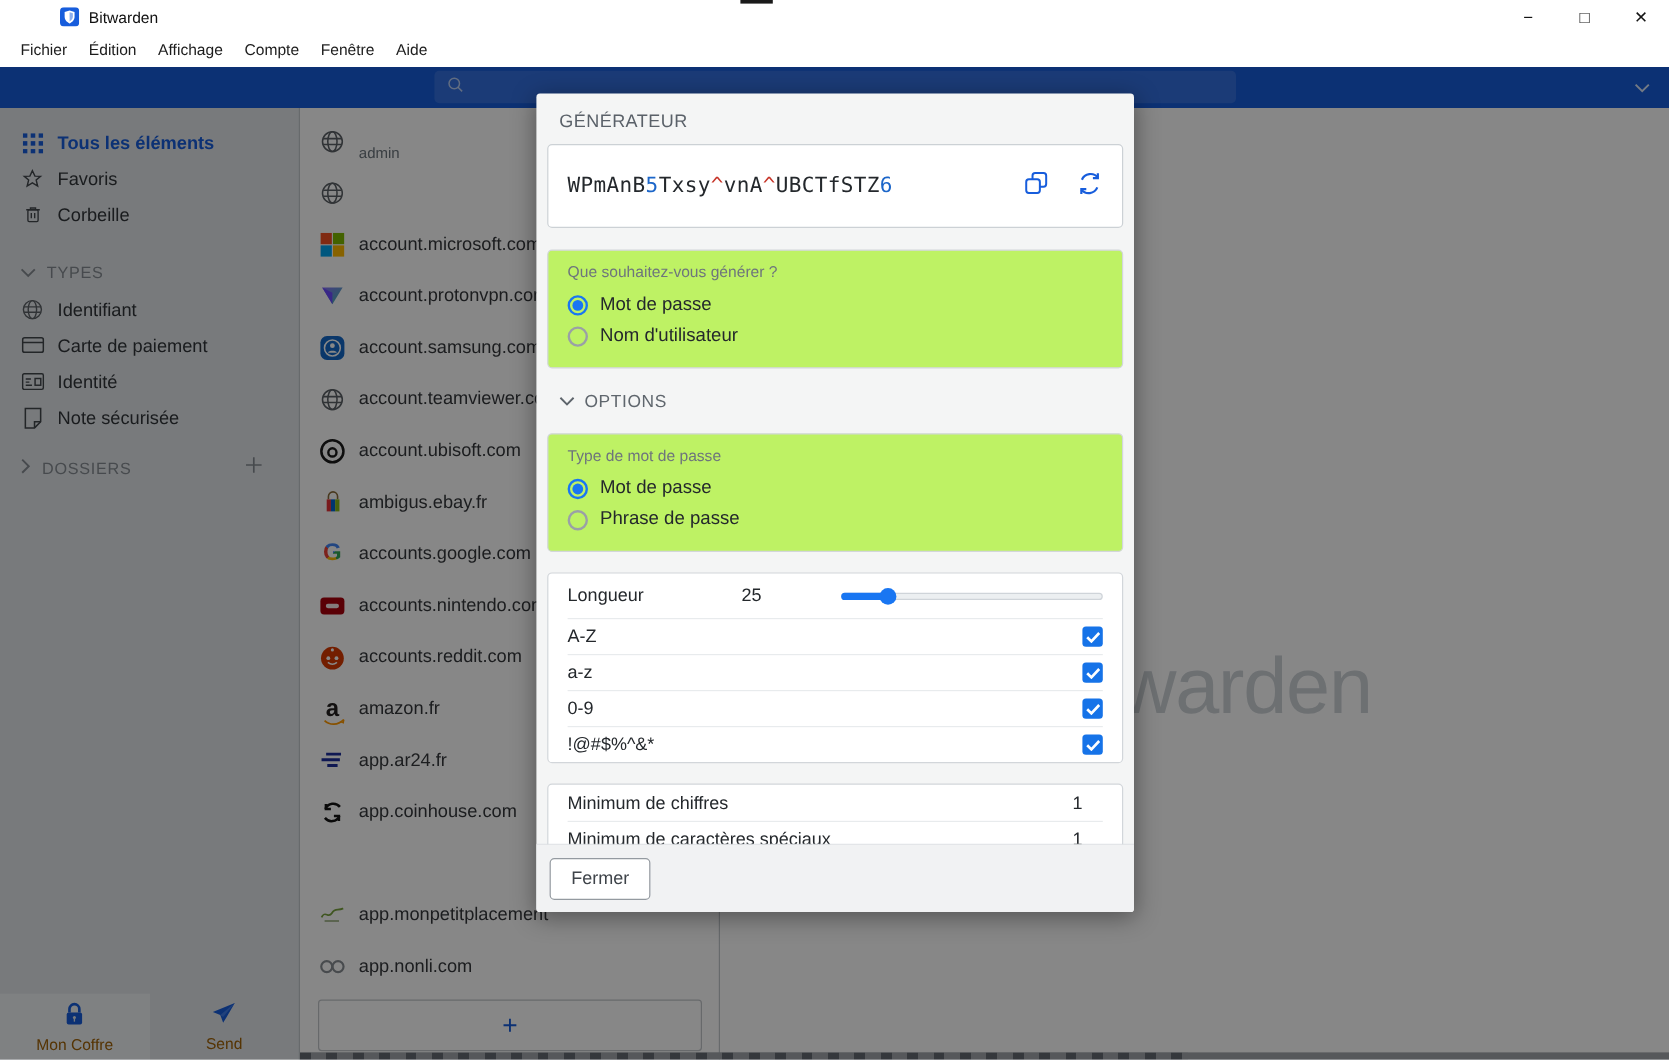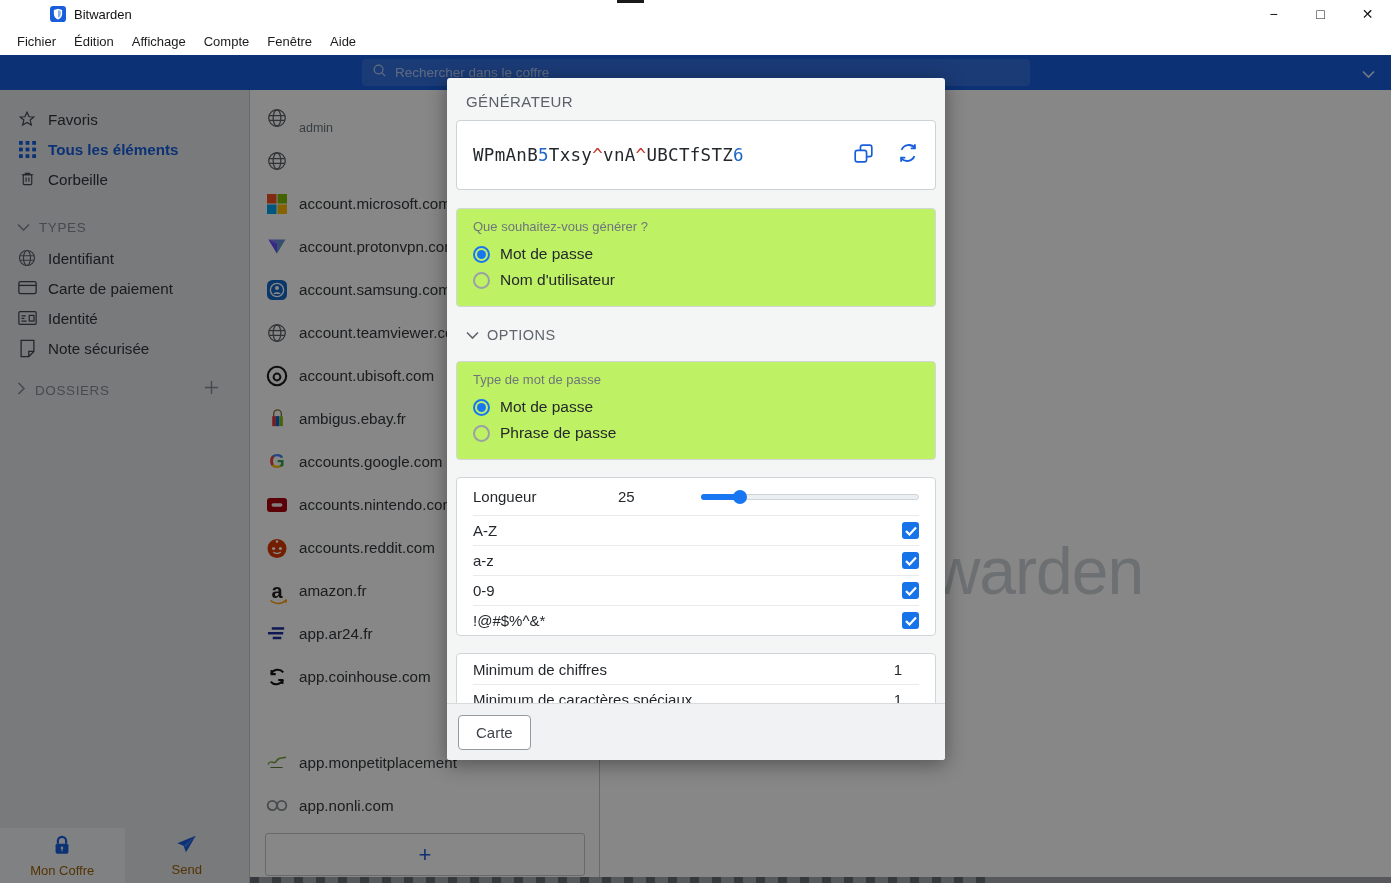--- a/index.html
+++ b/index.html
@@ -136,53 +136,52 @@
     <div class="menu-item">Aide</div>
   </div>
 
 <div class="app">
   <div class="topbar">
     <div class="search-box">
       <span id="search-icon"><svg width="15" height="15" viewBox="0 0 24 24" fill="none" stroke="rgba(255,255,255,.65)" stroke-width="2">
             <circle cx="10.5" cy="10.5" r="7"></circle>
             <path d="M15.8 15.8L21 21"></path>
           </svg></span>
-      <input readonly="" placeholder="Rechercher dans le coffre" style="">
     </div>
     <span class="topbar-chevron" id="topbar-chevron"><svg width="13" height="9" viewBox="0 0 13 9" fill="none" stroke="rgba(255,255,255,.85)" stroke-width="1.6">
           <path d="M1 1.5l5.5 5.5L12 1.5"></path>
         </svg></span>
   </div>
 
   <div class="body">
     <div class="sidebar">
       <div class="side-list" id="sidebar-filters">
-          <div class="side-item">
-            <span class="ic">
-              <svg width="18" height="18" viewBox="0 0 24 24" fill="none" stroke="#43484d" stroke-width="1.6">
-                <polygon points="12 3 14.8 9 21 9.3 16.2 13.4 17.8 20 12 16.5 6.2 20 7.8 13.4 3 9.3 9.2 9"></polygon>
-              </svg>
-            </span>
-            <span>Favoris</span>
-          </div>
           <div class="side-item active">
             <span class="ic">
               <svg width="17" height="17" viewBox="0 0 18 18" fill="#175DDC">
                 <rect width="4" height="4"></rect>
                 <rect x="7" width="4" height="4"></rect>
                 <rect x="14" width="4" height="4"></rect>
                 <rect y="7" width="4" height="4"></rect>
                 <rect x="7" y="7" width="4" height="4"></rect>
                 <rect x="14" y="7" width="4" height="4"></rect>
                 <rect y="14" width="4" height="4"></rect>
                 <rect x="7" y="14" width="4" height="4"></rect>
                 <rect x="14" y="14" width="4" height="4"></rect>
               </svg>
             </span>
             <span>Tous les éléments</span>
+          </div>
+          <div class="side-item">
+            <span class="ic">
+              <svg width="18" height="18" viewBox="0 0 24 24" fill="none" stroke="#43484d" stroke-width="1.6">
+                <polygon points="12 3 14.8 9 21 9.3 16.2 13.4 17.8 20 12 16.5 6.2 20 7.8 13.4 3 9.3 9.2 9"></polygon>
+              </svg>
+            </span>
+            <span>Favoris</span>
           </div>
           <div class="side-item">
             <span class="ic">
               <svg width="17" height="18" viewBox="0 0 24 24" fill="none" stroke="#43484d" stroke-width="1.6">
                 <path d="M4 6h16M9 6V4h6v2"></path>
                 <rect x="6" y="6" width="12" height="14" rx="1.5"></rect>
                 <path d="M10 10v6M14 10v6"></path>
               </svg>
             </span>
             <span>Corbeille</span>
@@ -558,15 +557,15 @@
         <span>Éviter les caractères ambigus</span>
         <span class="checkbox">
           <svg width="12" height="10" viewBox="0 0 12 10" fill="none" stroke="#fff" stroke-width="2.2">
             <path d="M1 5l3.5 3.5L11 1.5"></path>
           </svg>
         </span>
       </div>
     </div>
 
   <div class="modal-footer">
-    <button class="btn">Carte</button>
+    <button class="btn">Fermer</button>
   </div>
 </div>
 
 </body></html>

